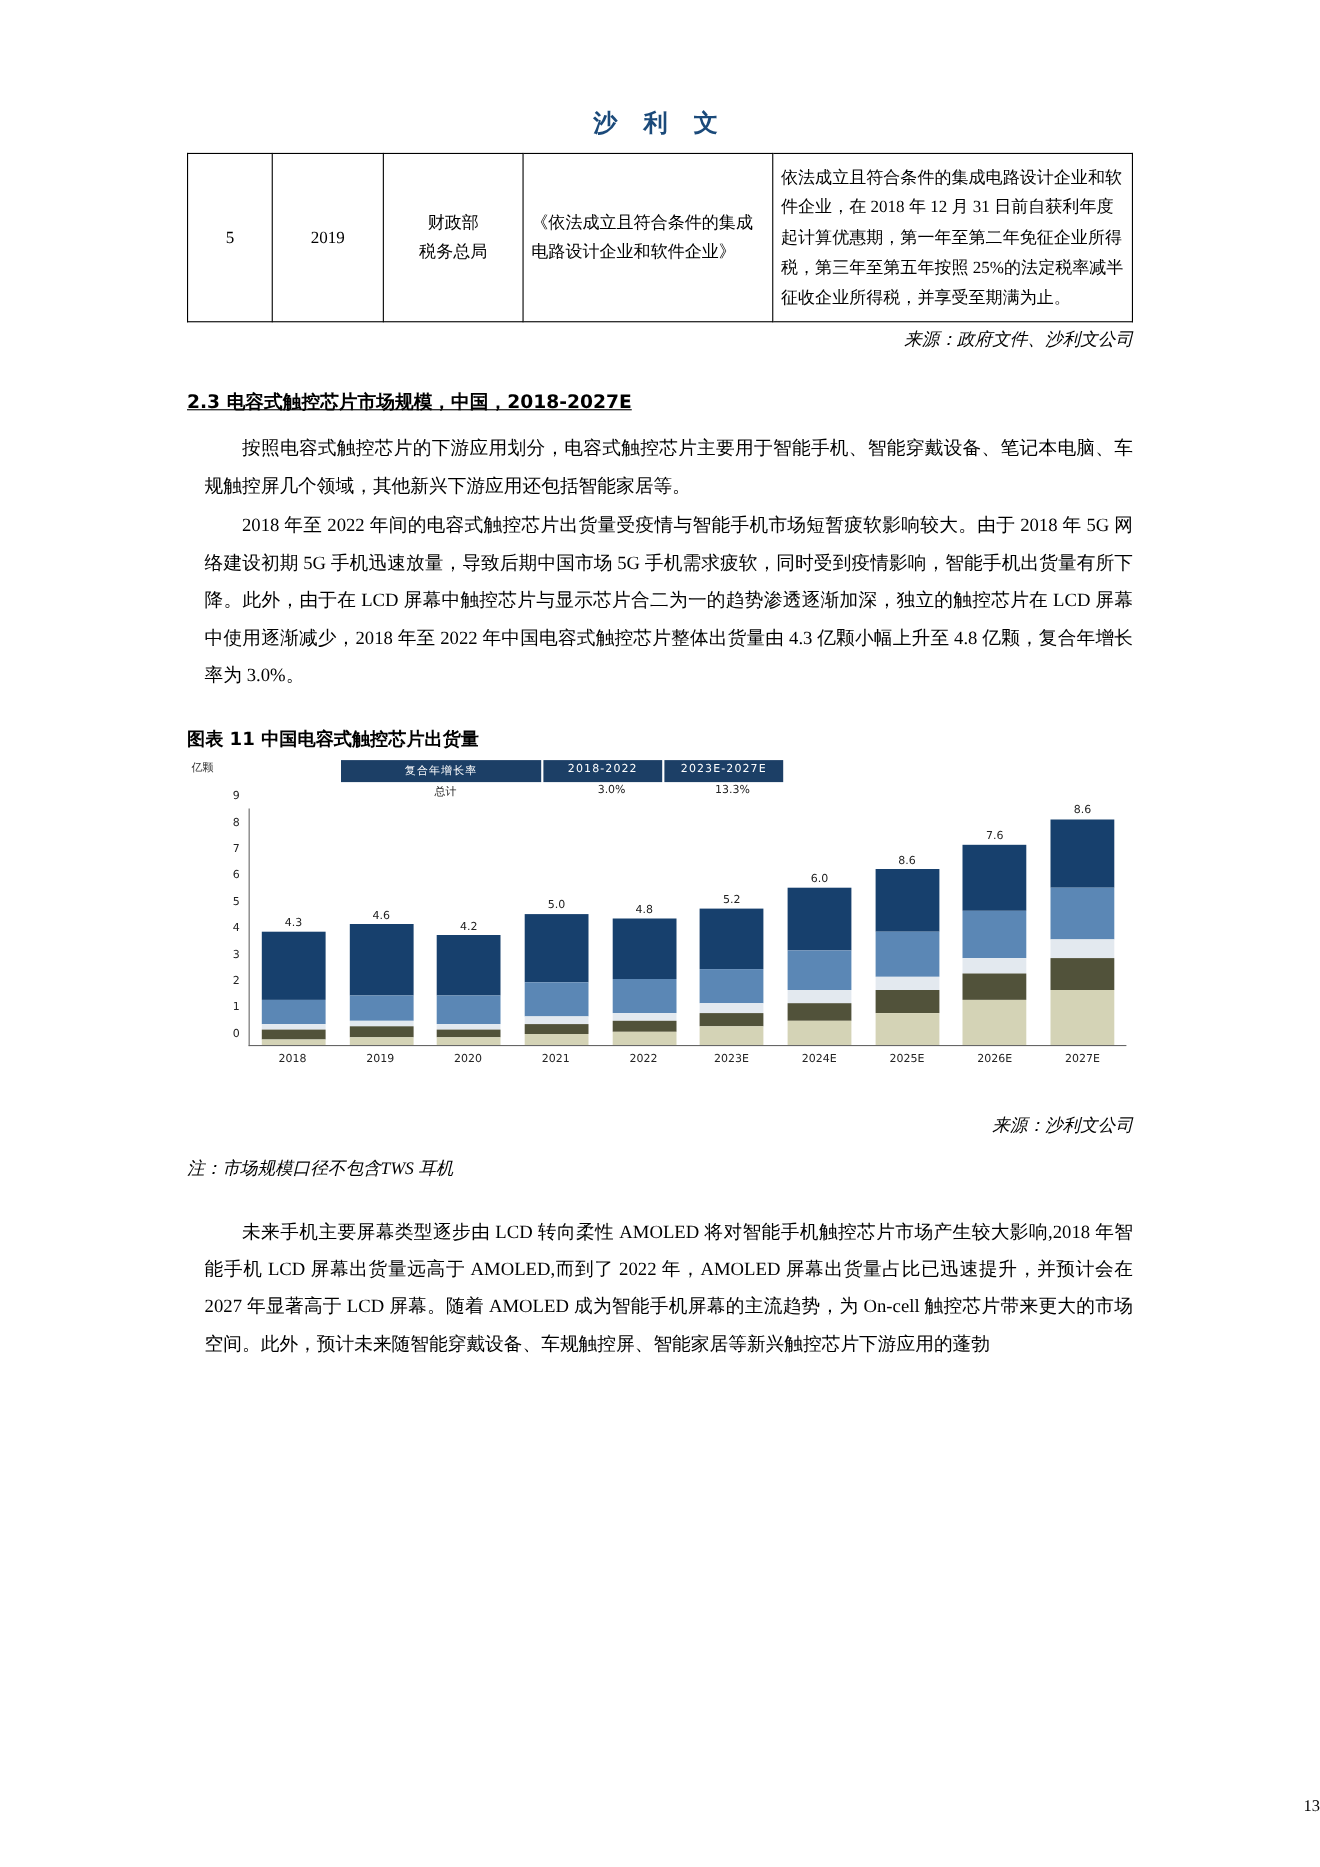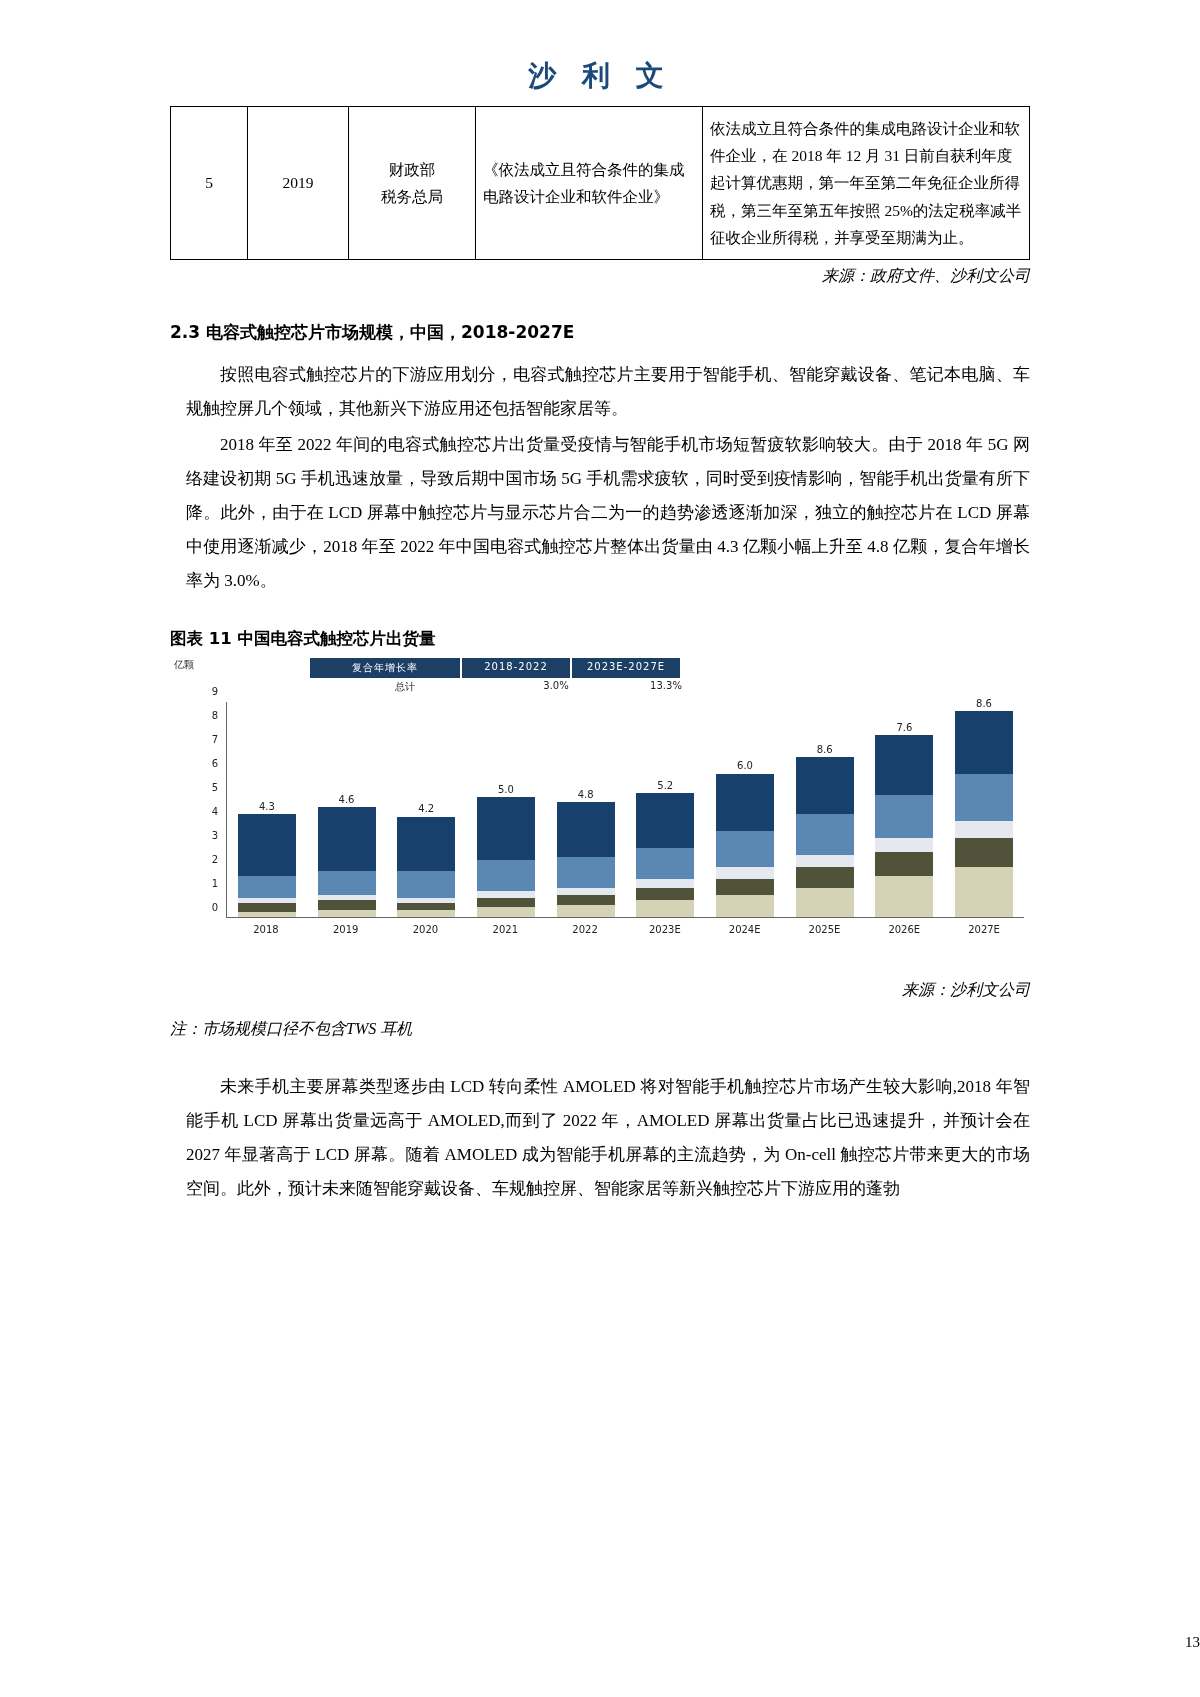--- a/index.html
+++ b/index.html
@@ -23,25 +23,26 @@
     margin-bottom:14px;
   }
   .logo-en{
     font-family:"Liberation Serif", serif;
     font-size:11px;
     letter-spacing:3px;
     color:#1b4a7a;
   }
   .logo-cn{
     font-family:"DejaVu Sans", sans-serif;
-    font-size:28px;
+    font-size:22px;
     font-weight:bold;
     letter-spacing:8px;
     color:#1b4a7a;
     line-height:1.15;
+    margin-top:40px;
   }
 
   
   table.policy{
     width:100%;
     border-collapse:collapse;
     table-layout:fixed;
   }
   table.policy td{
     border:1px solid #000;
@@ -63,20 +64,21 @@
     font-size:16px;
     margin-top:6px;
     font-family:"Liberation Serif", serif;
   }
 
   h2.sec{
     font-family:"DejaVu Sans", sans-serif;
     font-size:17px;
     font-weight:bold;
     margin:34px 0 14px 0;
+    text-decoration:underline;
   }
 
   p.body{
     font-size:17px;
     line-height:2.0;
     text-align:justify;
     margin:0 0 2px 16px;
     text-indent:2em;
     font-family:"Liberation Serif", serif;
   }
@@ -110,21 +112,21 @@
     font-family:"DejaVu Sans", sans-serif;
     font-size:10px;
   }
   .cagr-cell{
     background:#1c3f66;
     color:#fff;
     padding:3px 0;
     text-align:center;
     letter-spacing:1px;
   }
-  .cagr-cell.w1{width:150px;}
+  .cagr-cell.w1{width:182px;}
   .cagr-cell.w2{width:108px;}
   .cagr-cell.w3{width:108px;}
   .cagr-vals{
     position:absolute;
     left:140px; top:24px;
     display:flex;
     gap:2px;
     font-family:"DejaVu Sans", sans-serif;
     font-size:10px;
     color:#222;

